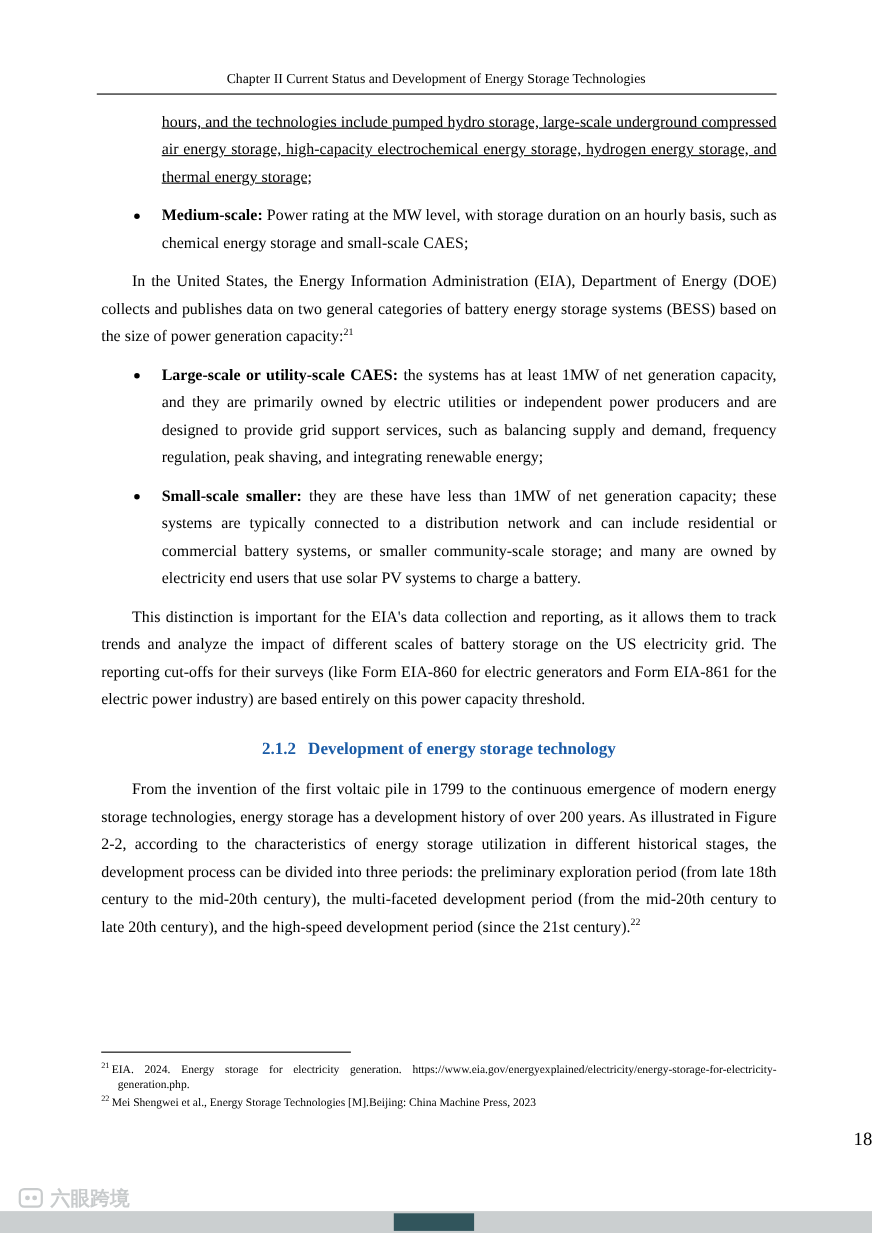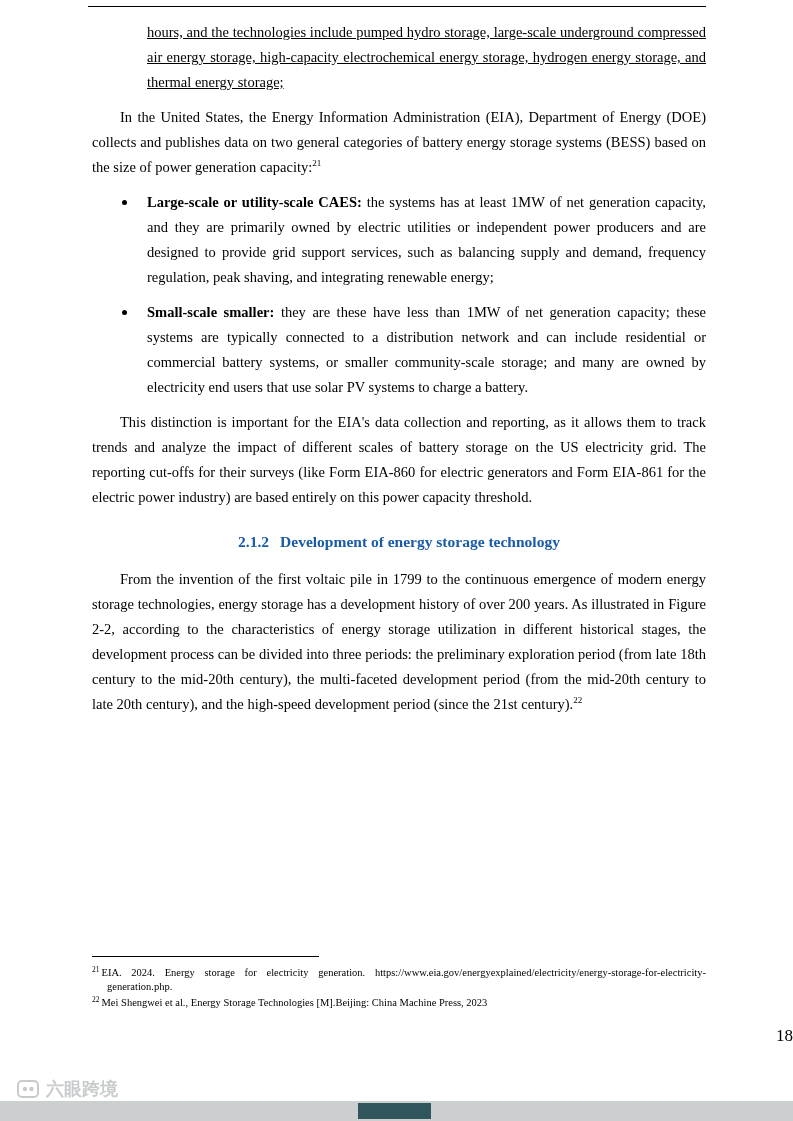--- a/index.html
+++ b/index.html
@@ -46,26 +46,31 @@
   .bottom-bar .indicator {
     position:absolute; left:358px; top:2px; width:73px; height:16px;
     background:var(--indicator-color,#31555c);
   }
 </style>
 </head>
 <body>
 
 <div class="page">
 
+  <div class="running-header">Chapter II Current Status and Development of Energy Storage Technologies</div>
   <div class="header-rule"></div>
 
   <div class="content">
 
     <div class="block indent-block">hours, and the technologies include pumped hydro storage, large-scale underground compressed air energy storage, high-capacity electrochemical energy storage, hydrogen energy storage, and thermal energy storage;</div>
 
+    <div class="block bullet">
+      <span class="dot"></span>
+      <span class="bold">Medium-scale:</span><span> Power rating at the MW level, with storage duration on an hourly basis, such as chemical energy storage and small-scale CAES;</span>
+    </div>
 
 
     <div class="block para">
       <span>In the United States, the Energy Information Administration (EIA), Department of Energy (DOE) collects and publishes data on two general categories of battery energy storage systems (BESS) based on the size of power generation capacity:</span><sup class="fn">21</sup>
     </div>
 
     <div class="block bullet">
       <span class="dot"></span>
       <span class="bold">Large-scale or utility-scale CAES:</span><span> the systems has at least 1MW of net generation capacity, and they are primarily owned by electric utilities or independent power producers and are designed to provide grid support services, such as balancing supply and demand, frequency regulation, peak shaving, and integrating renewable energy;</span>
     </div>

